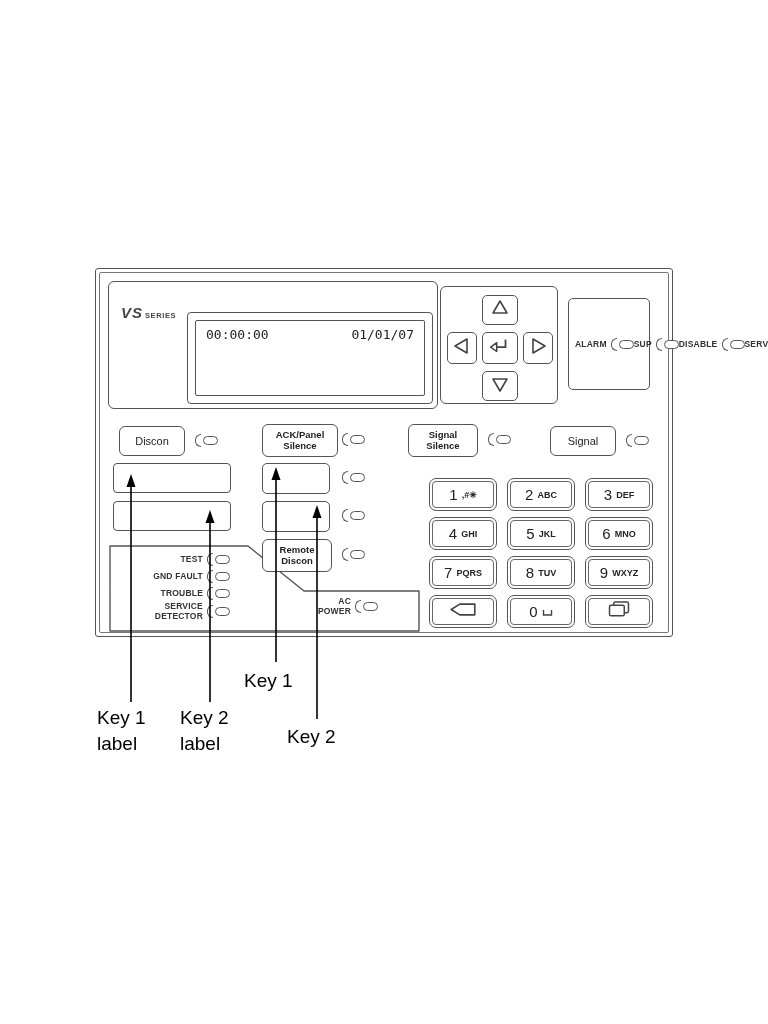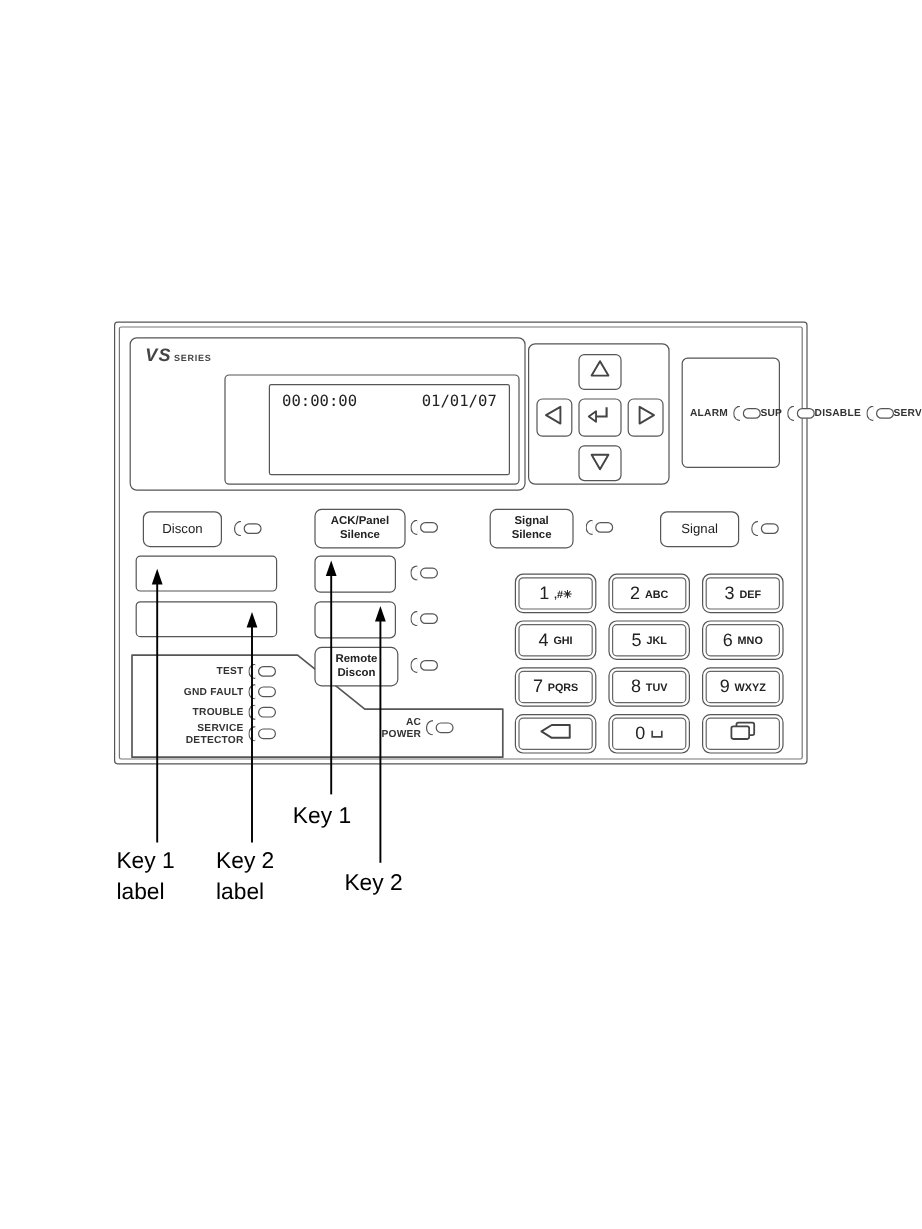--- a/index.html
+++ b/index.html
@@ -8,26 +8,26 @@
   .page { position:relative; width:768px; height:1024px; background:#fff; overflow:hidden; }
   .abs { position:absolute; }
   .preline { white-space:pre-line; }
 
   
   .panel { left:95px; top:268px; width:578px; height:369px; border:1.5px solid #555; border-radius:3px; background:#fff; }
   .panel-inner { position:absolute; inset:3px; border:1px solid #777; border-radius:2px; pointer-events:none; }
 
   
   .module-box { left:12px; top:12px; width:330px; height:128px; border:1.4px solid #555; border-radius:6px; }
-  .brand { position:absolute; left:12px; top:6px; display:flex; align-items:baseline; gap:2px; }
+  .brand { position:absolute; left:12px; top:22px; display:flex; align-items:baseline; gap:2px; }
   .brand-vs { font-size:15px; font-style:italic; font-weight:bold; color:#444; letter-spacing:1px; }
   .brand-series { font-size:7.5px; font-weight:bold; letter-spacing:0.6px; color:#444; }
   .lcd-outer { left:78px; top:30px; width:246px; height:92px; border:1.4px solid #555; border-radius:4px; background:#fff; }
   .lcd-inner { position:absolute; inset:7px; border:1.4px solid #555; border-radius:2px; background:#fff;
-               display:flex; justify-content:space-between; align-items:flex-start; padding:6px 10px;margin-left:29px; }
+               display:flex; justify-content:space-between; align-items:flex-start; padding:6px 10px; }
   .lcd-txt { font-family:"DejaVu Sans Mono", monospace; font-size:13px; color:#222; }
 
   
   .nav-box { left:344px; top:17px; width:118px; height:118px; border:1.4px solid #555; border-radius:6px; }
   .nav-key { position:absolute; background:#fff; border:1.4px solid #555; border-radius:5px;
              display:flex; align-items:center; justify-content:center; }
   .nav-up    { left:41px; top:8px;  width:36px; height:30px; }
   .nav-left  { left:6px;  top:45px; width:30px; height:32px; }
   .nav-enter { left:41px; top:45px; width:36px; height:32px; }
   .nav-right { left:82px; top:45px; width:30px; height:32px; }

